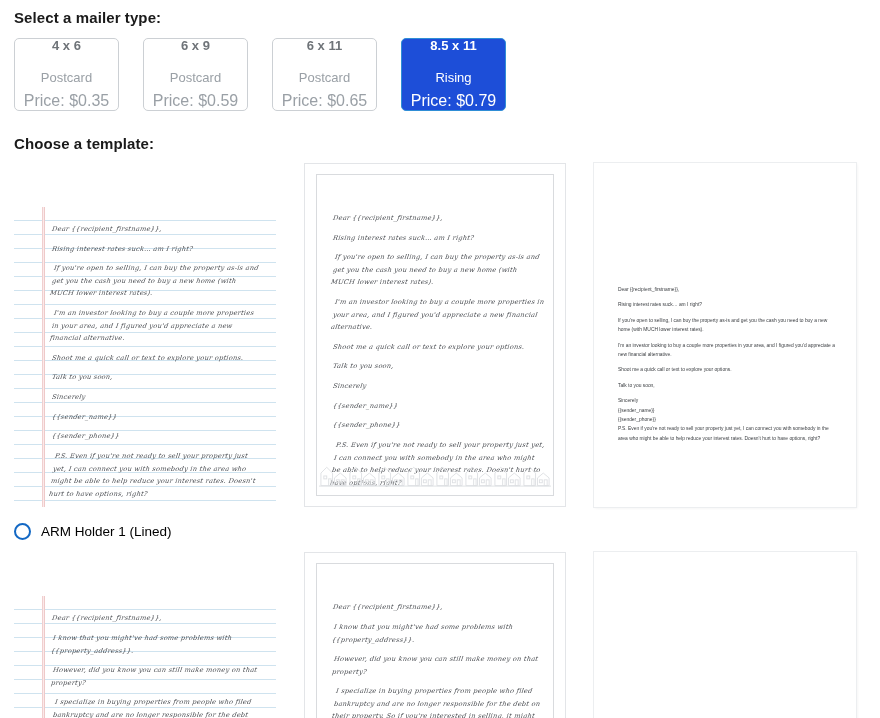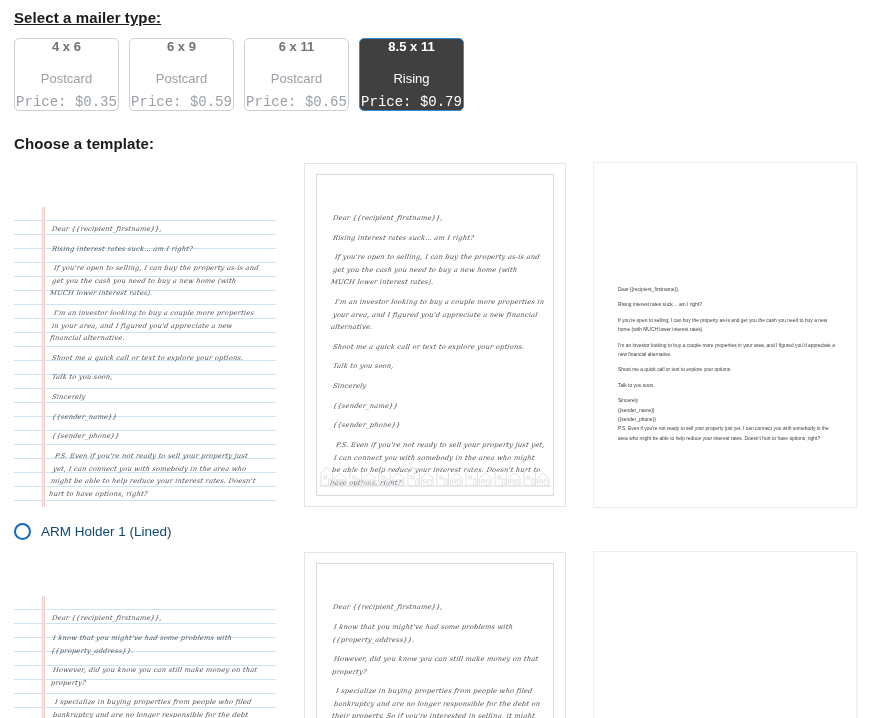--- a/index.html
+++ b/index.html
@@ -13,39 +13,39 @@
   .page { position: relative; width: 880px; height: 718px; padding: 0 14px; }
 
   
   .section-title {
     font-size: 15px;
     font-weight: bold;
     color: #1a1a1a;
     letter-spacing: .1px;
     margin: 0;
   }
-  #mailer-title { padding-top: 9px; text-decoration: underline; }
+  #mailer-title { padding-top: 9px; }
   #template-title { padding-top: 0; }
 
   
-  .mailer-row { display: flex; gap: 10px; margin-top: 12px; }
+  .mailer-row { display: flex; gap: 24px; margin-top: 12px; }
   .mailer-btn {
     width: 105px; height: 73px;
     border: 1px solid #ccd0d4;
     border-radius: 5px;
     background: #fff;
     display: flex; flex-direction: column;
     align-items: center; justify-content: center;
     cursor: pointer;
     line-height: 1.18;
   }
   .mailer-btn .size  { font-size: 13px; font-weight: bold; color: #6f7479; }
   .mailer-btn .kind  { font-size: 13px; color: #9aa0a6; margin-top: 17px; }
-  .mailer-btn .price { font-size: 14px; color: #9aa0a6; margin-top: 7px; font-family: Liberation Mono, monospace; }
-  .mailer-btn.selected { background: #404040; border-color: #2f8ed6; }
+  .mailer-btn .price { font-size: 16px; color: #9aa0a6; margin-top: 7px; }
+  .mailer-btn.selected { background: #1d4ed8; border-color: #2f8ed6; }
   .mailer-btn.selected .size,
   .mailer-btn.selected .kind,
   .mailer-btn.selected .price { color: #ffffff; }
 
   
   .tpl-grid {
     display: grid;
     grid-template-columns: 262px 262px 262px;
     column-gap: 28px;
     margin-top: 11px;
@@ -122,21 +122,21 @@
     display: flex; align-items: center; gap: 10px;
     margin-top: 13px; height: 22px;
     cursor: pointer;
   }
   .radio-dot {
     width: 17px; height: 17px; border-radius: 50%;
     border: 2px solid #1368c4;
     background: #fff;
     flex: 0 0 auto;
   }
-  .radio-label { font-size: 13.5px; color: #0c4a6e; }
+  .radio-label { font-size: 13.5px; color: #000000; }
 
   .row2 { margin-top: 10px; }
 </style>
 </head>
 <body>
 
 <div class="page">
 
   <h2 class="section-title" id="mailer-title">Select a mailer type:</h2>
 

